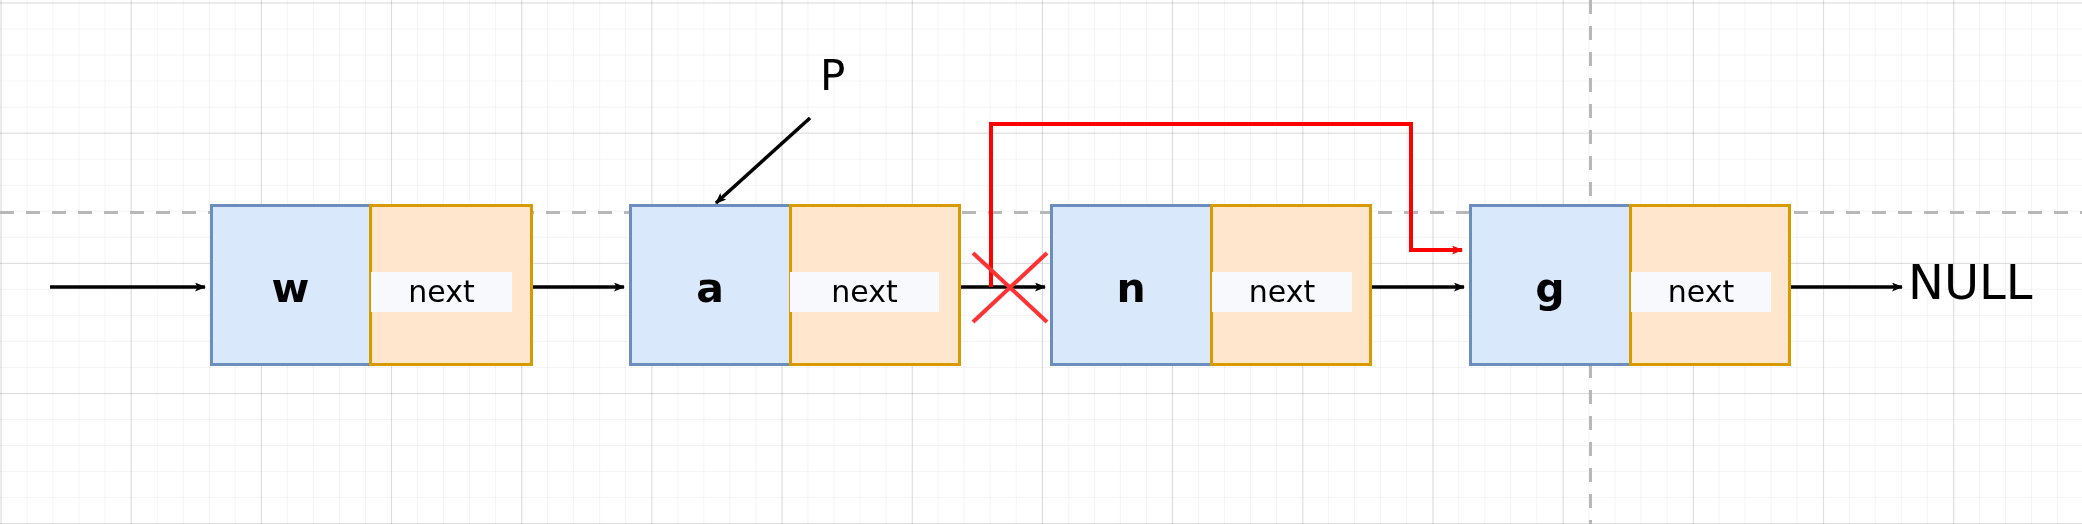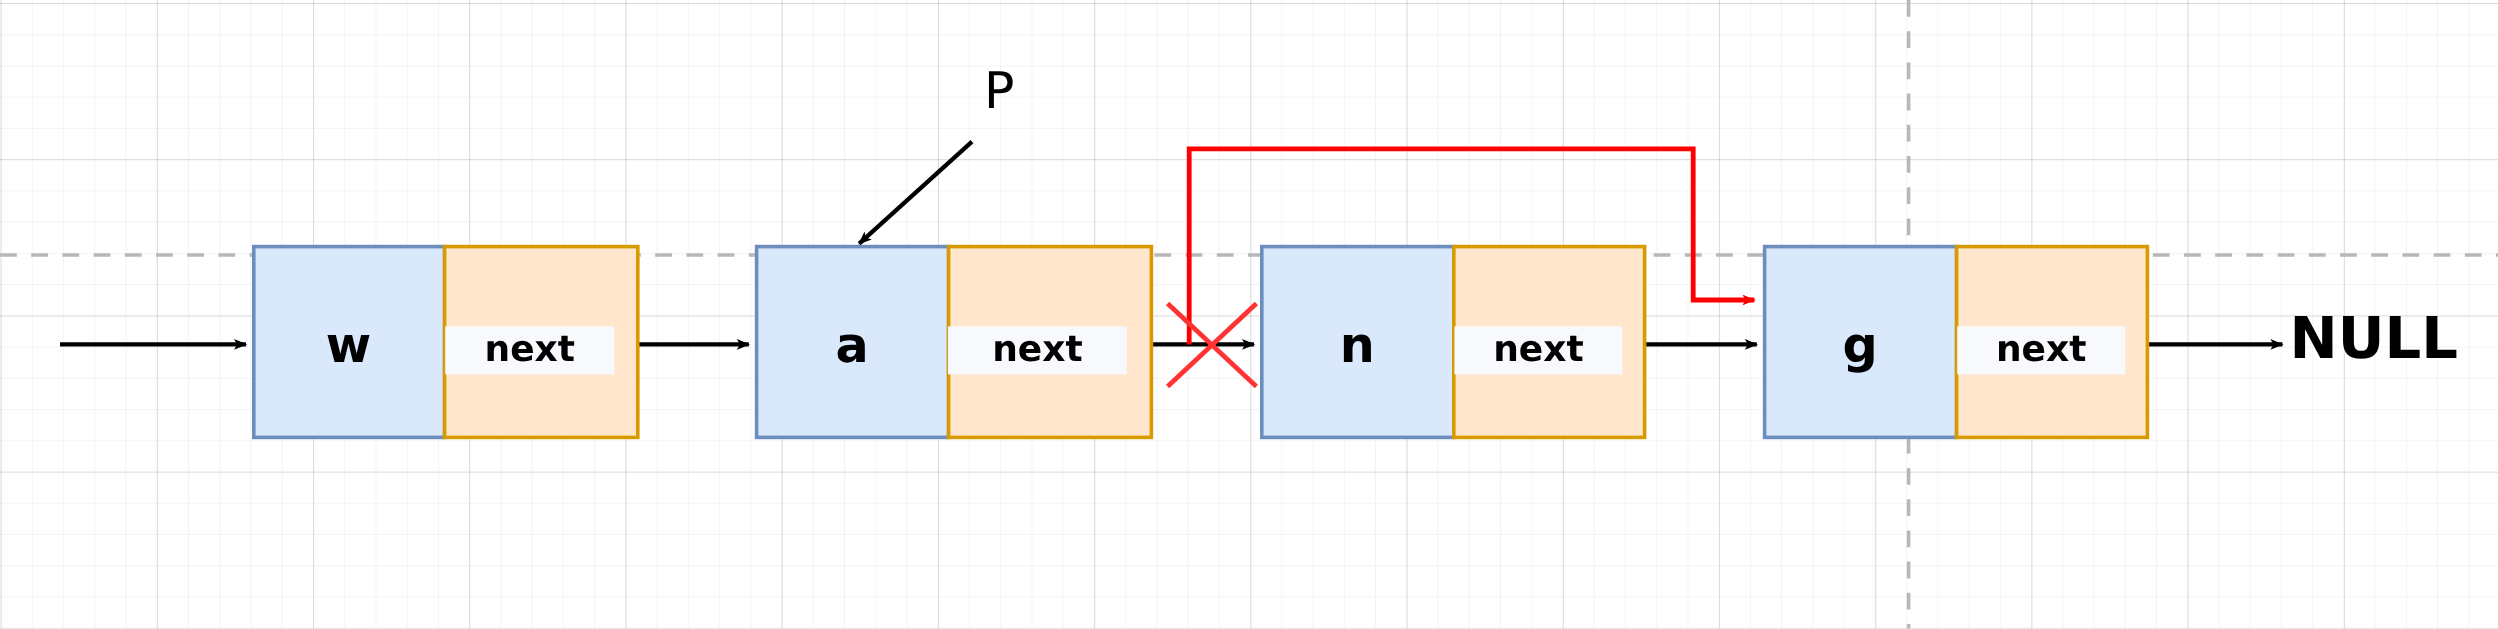--- a/index.html
+++ b/index.html
@@ -47,26 +47,26 @@
   }
   .data-label {
     font-size: 41px;
     line-height: 1;
   }
   .next-label {
     font-size: 30px;
     line-height: 1;
     background: #f7f9fc;
     padding: 5px 9px;
-    font-weight: bold;
+    font-weight: normal;
   }
   .null-label {
     font-size: 48px;
     line-height: 1;
-    font-weight: bold;
+    font-weight: normal;
   }
   .pointer-label {
     font-size: 42px;
     line-height: 1;
     font-weight: normal;
   }
 </style>
 </head>
 <body>
 

